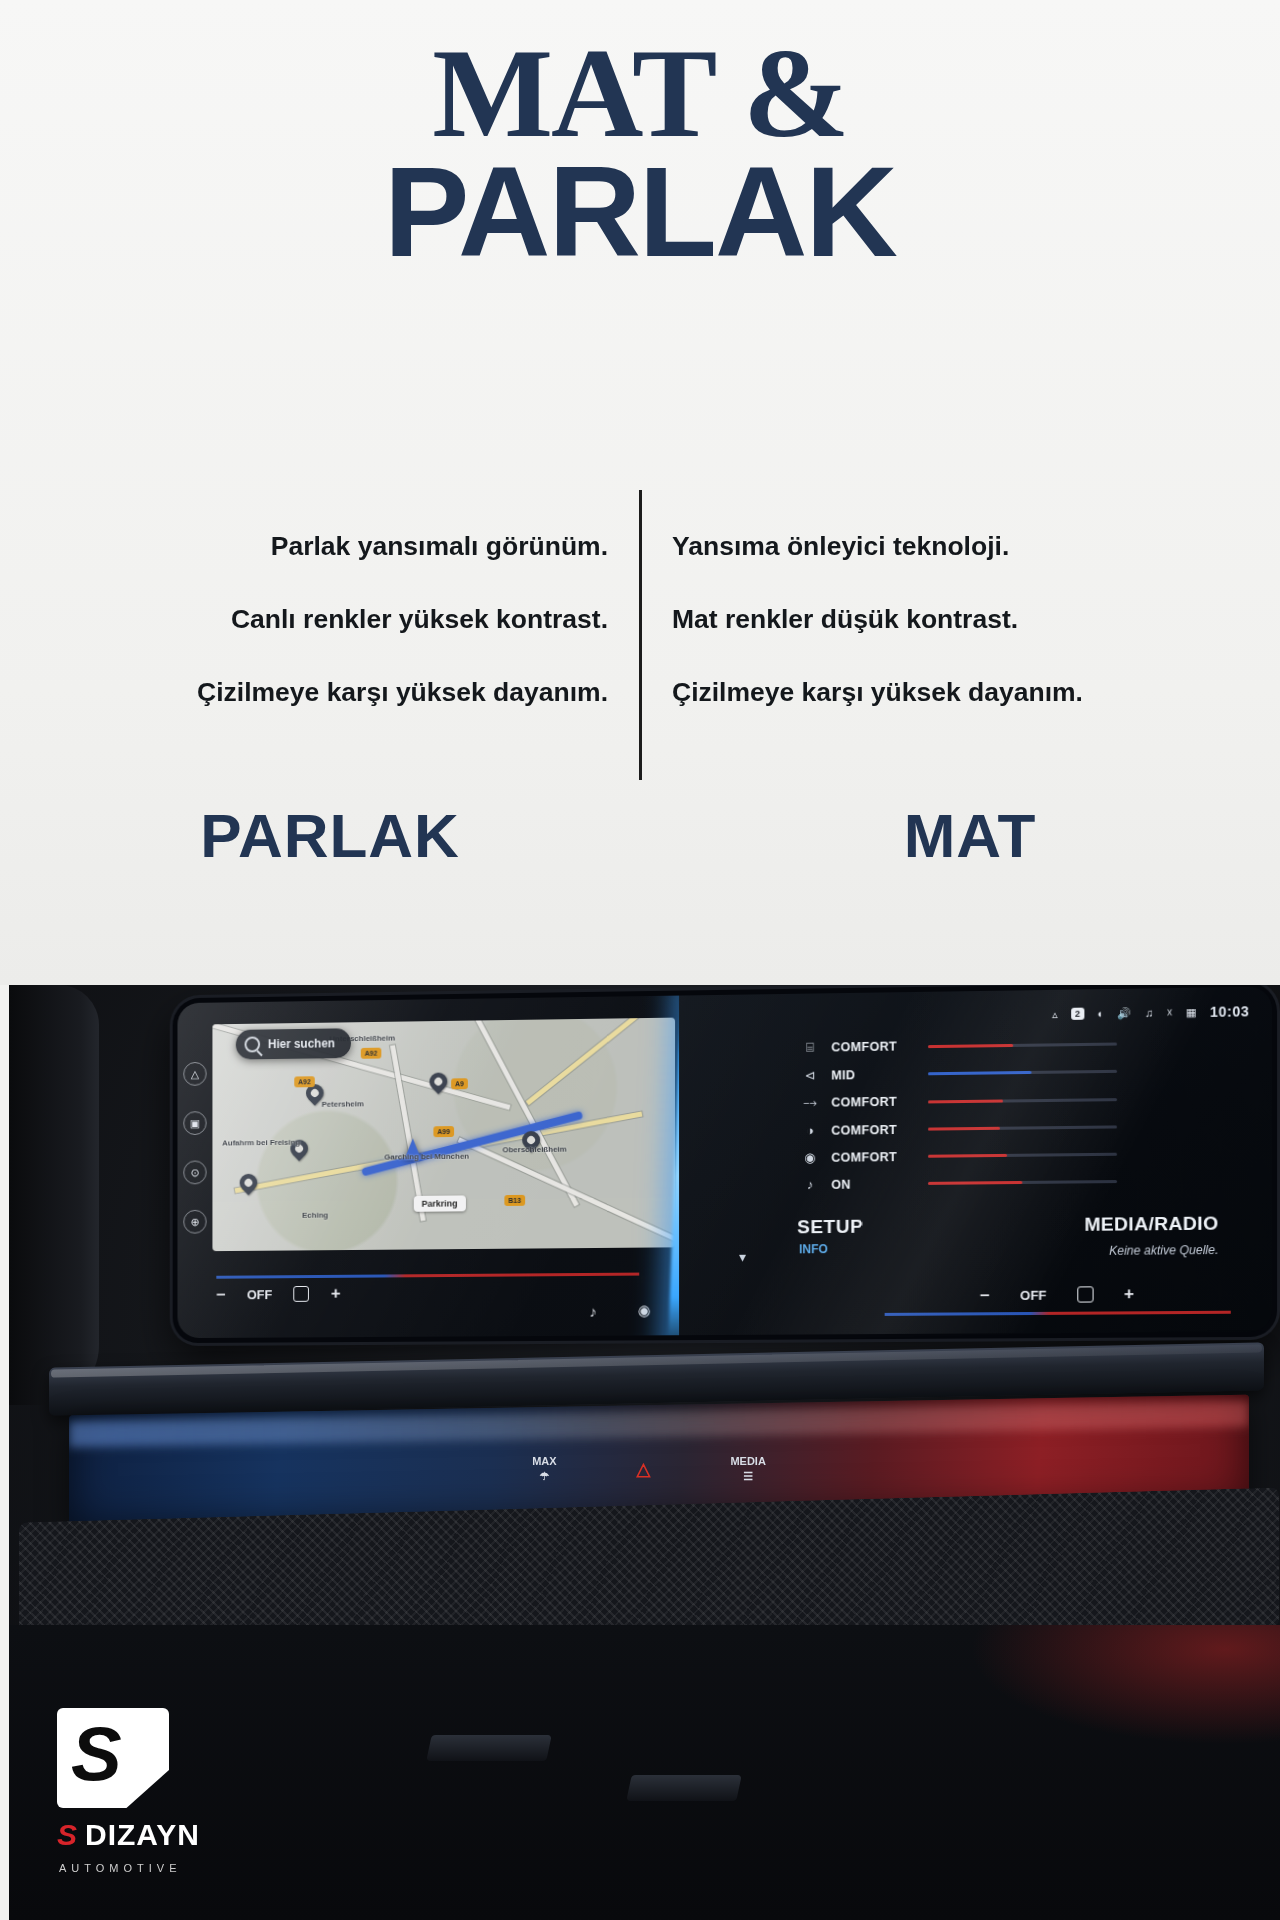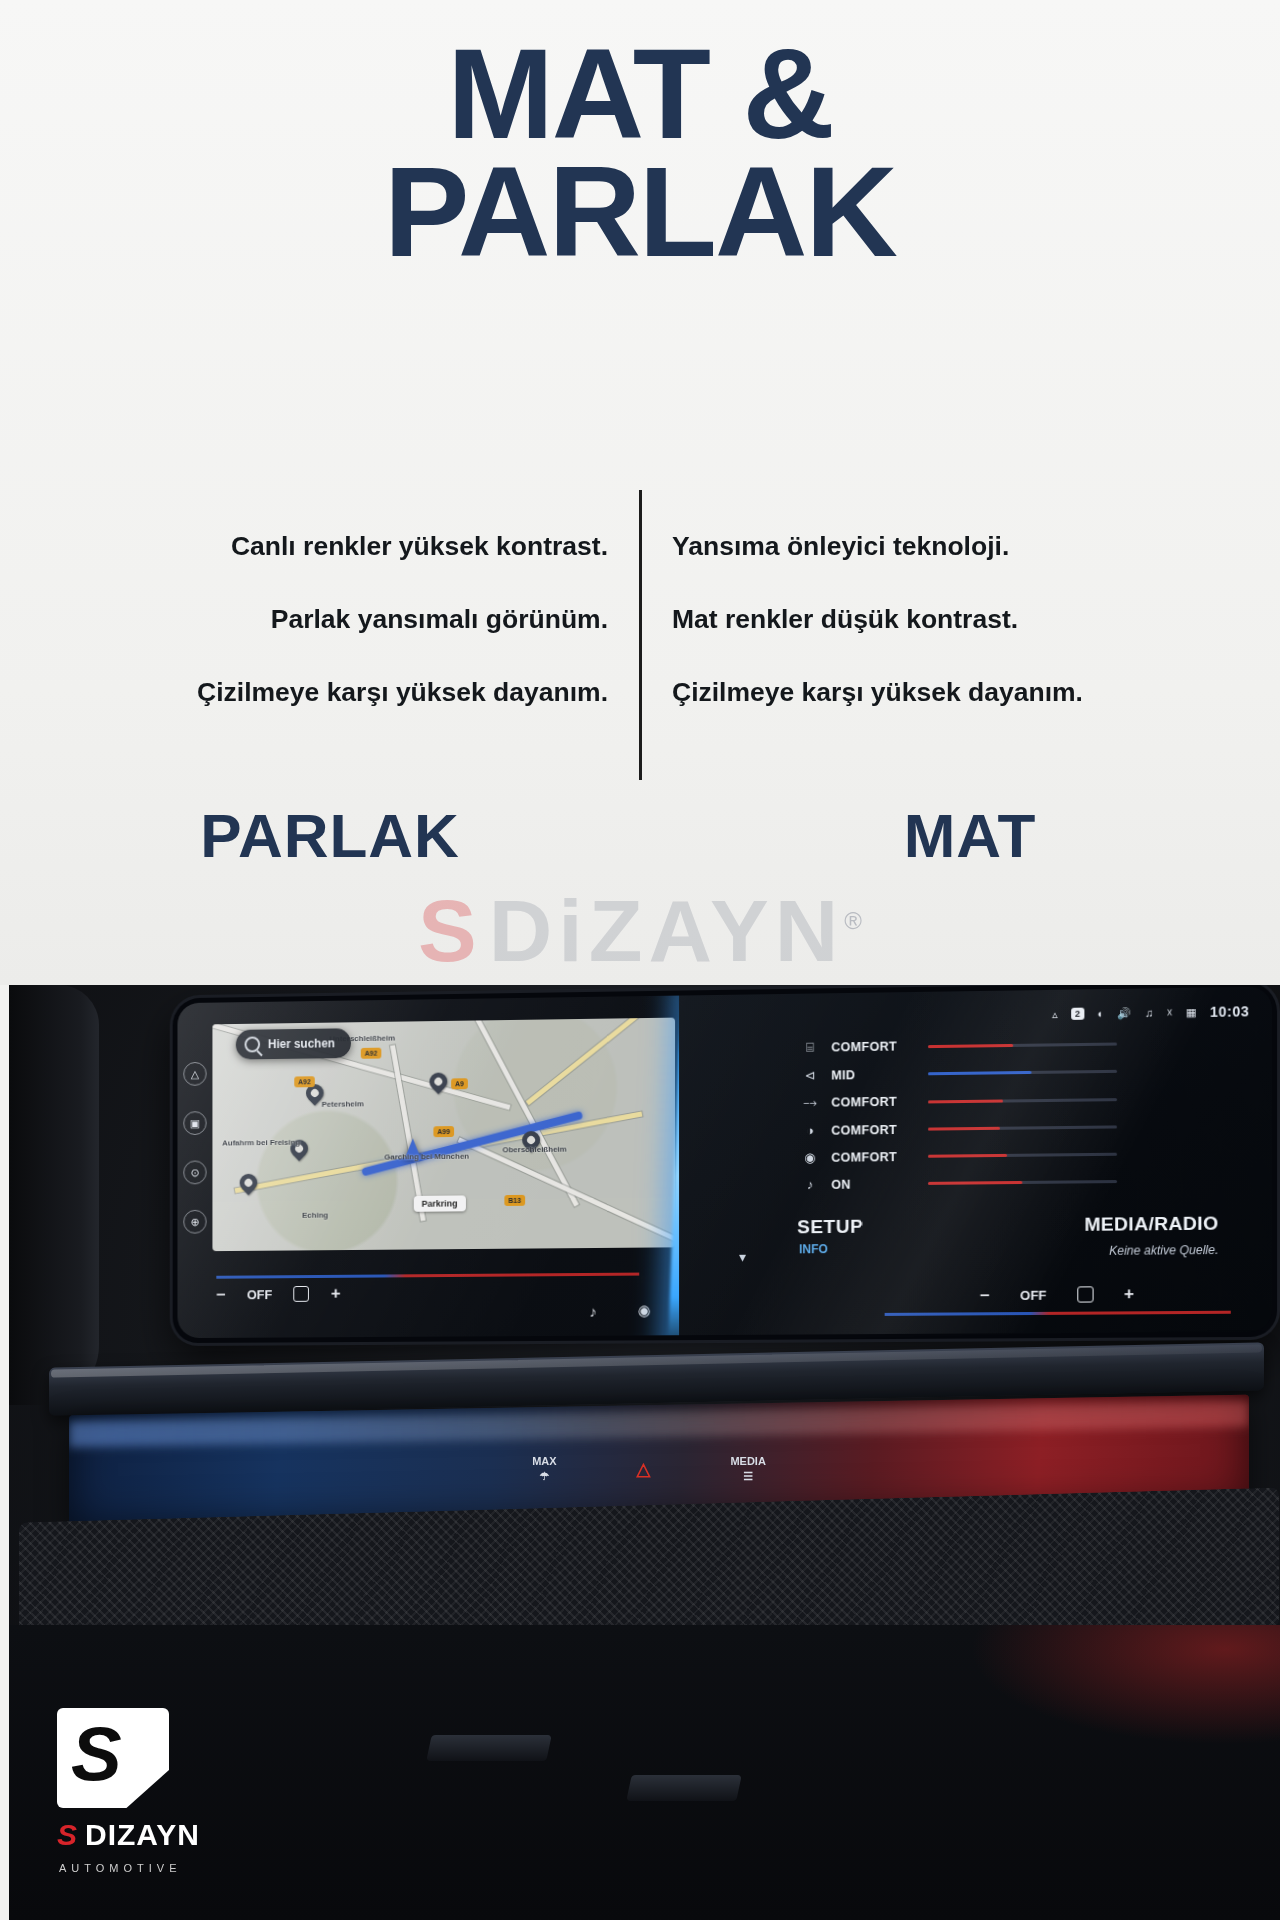--- a/index.html
+++ b/index.html
@@ -27,21 +27,21 @@
   .headline {
     position: absolute;
     top: 35px; left: 0; width: 1280px;
     text-align: center;
     color: #223553;
     font-weight: 900;
     font-size: 128px;
     line-height: 0.92;
     letter-spacing: -2px;
   }
-  .headline .l1 { display:block; }
+  .headline .l1 { display:block;font-family:Liberation Serif, serif; }
   .headline .l2 { display:block; }
 
   .subheadline {
     position: absolute;
     top: 355px; left: 0; width: 1280px;
     text-align: center;
     color: #9a9a9a;
     font-weight: 800;
     font-size: 48px;
     letter-spacing: 1px;
@@ -455,37 +455,34 @@
     <div class="headline">
       <span class="l1">MAT &amp;</span>
       <span class="l2">PARLAK</span>
     </div>
 
 
     <div class="divider"></div>
 
     <div class="features">
       <div class="col left">
+        <div class="feature-line">Parlak yansımalı görünüm.</div>
         <div class="feature-line">Canlı renkler yüksek kontrast.</div>
-        <div class="feature-line">Parlak yansımalı görünüm.</div>
         <div class="feature-line">Çizilmeye karşı yüksek dayanım.</div>
       </div>
       <div class="col right">
         <div class="feature-line">Yansıma önleyici teknoloji.</div>
         <div class="feature-line">Mat renkler düşük kontrast.</div>
         <div class="feature-line">Çizilmeye karşı yüksek dayanım.</div>
       </div>
     </div>
 
     <div class="label-parlak">PARLAK</div>
     <div class="label-mat">MAT</div>
 
-    <div class="watermark">
-      <span class="wm-s">S</span><span class="wm-t">DiZAYN</span><span class="wm-r">®</span>
-    </div>
   </div>
 
   <div class="photo">
 
     <div class="seat"></div>
 
     <div class="screen">
       <div class="screen-inner">
 
         <div class="map-side">

